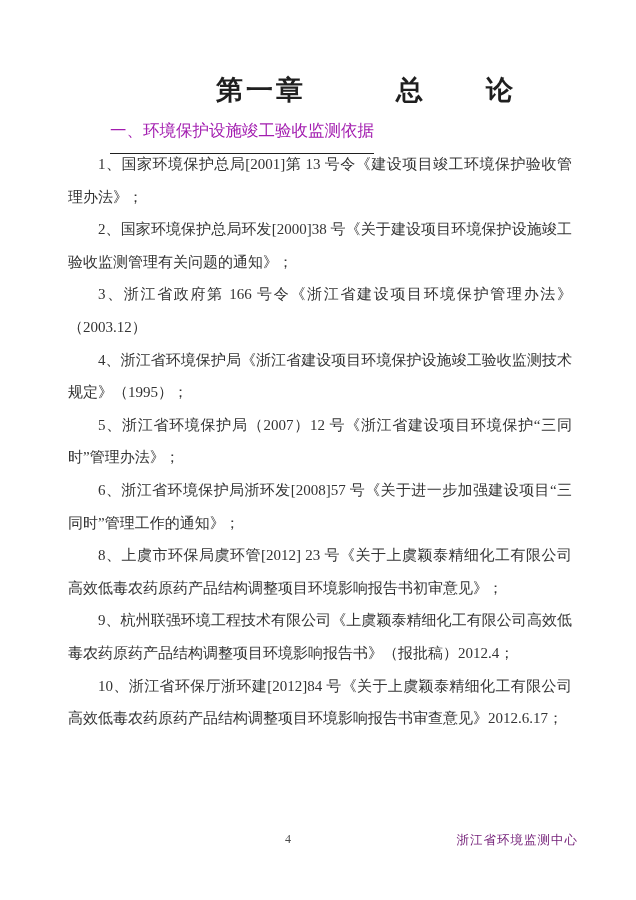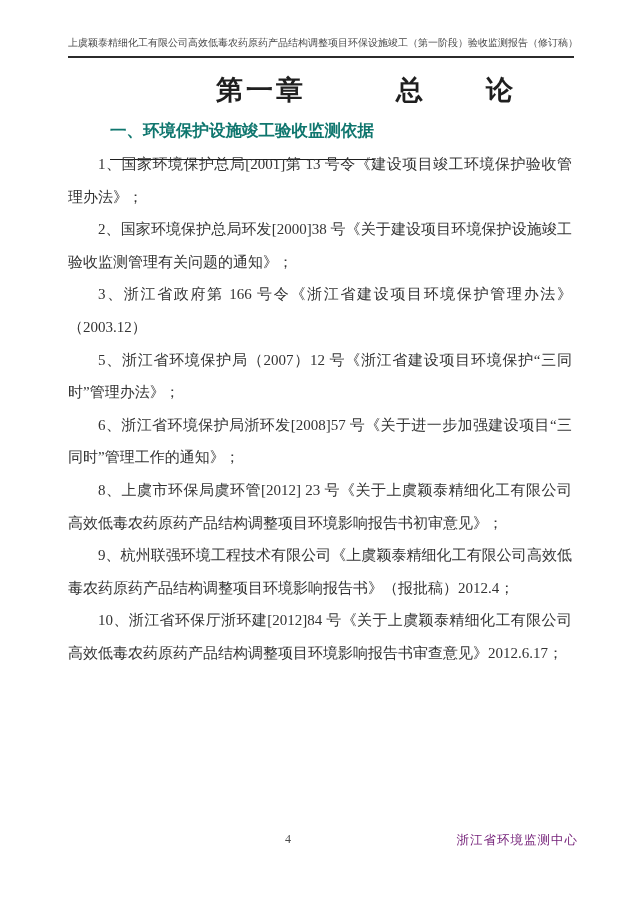--- a/index.html
+++ b/index.html
@@ -30,25 +30,25 @@
     font-weight:bold;
     font-size:27px;
     letter-spacing:3px;
     color:#1f1f1f;
     filter:blur(0.3px);
     margin-left:48px;
   }
   .section-heading {
     position:absolute;
     top:120px; left:110px;
-    font-weight:bold;
+    font-weight:normal;
     font-size:16.5px;
-    color:#0f766e;
+    color:#a21caf;
     border-bottom:1.5px solid #1f1f1f;
-    padding-bottom:17px;
+    padding-bottom:11px;
     filter:blur(0.25px);
   }
   .content {
     position:absolute;
     top:148px; left:68px; right:64px;
     filter:blur(0.3px);
   }
   .content p {
     margin:0;
     font-size:15px;
@@ -72,30 +72,30 @@
     letter-spacing:1px;
     color:#701a75;
     filter:blur(0.5px);
   }
 </style>
 </head>
 <body>
 
 <div class="page">
 
-  <div class="doc-header">上虞颖泰精细化工有限公司高效低毒农药原药产品结构调整项目环保设施竣工（第一阶段）验收监测报告（修订稿）</div>
 
   <div class="chapter-title">第一章　　　总　　论</div>
 
   <div class="section-heading">一、环境保护设施竣工验收监测依据</div>
 
   <div class="content">
     <p>1、国家环境保护总局[2001]第 13 号令《建设项目竣工环境保护验收管理办法》；</p>
     <p>2、国家环境保护总局环发[2000]38 号《关于建设项目环境保护设施竣工验收监测管理有关问题的通知》；</p>
     <p>3、浙江省政府第 166 号令《浙江省建设项目环境保护管理办法》（2003.12）</p>
+    <p>4、浙江省环境保护局《浙江省建设项目环境保护设施竣工验收监测技术规定》（1995）；</p>
     <p>5、浙江省环境保护局（2007）12 号《浙江省建设项目环境保护“三同时”管理办法》；</p>
     <p>6、浙江省环境保护局浙环发[2008]57 号《关于进一步加强建设项目“三同时”管理工作的通知》；</p>
     <p>8、上虞市环保局虞环管[2012] 23 号《关于上虞颖泰精细化工有限公司高效低毒农药原药产品结构调整项目环境影响报告书初审意见》；</p>
     <p>9、杭州联强环境工程技术有限公司《上虞颖泰精细化工有限公司高效低毒农药原药产品结构调整项目环境影响报告书》（报批稿）2012.4；</p>
     <p>10、浙江省环保厅浙环建[2012]84 号《关于上虞颖泰精细化工有限公司高效低毒农药原药产品结构调整项目环境影响报告书审查意见》2012.6.17；</p>
   </div>
 
   <div class="footer-page-number">4</div>
 
   <div class="footer-watermark">浙江省环境监测中心</div>

